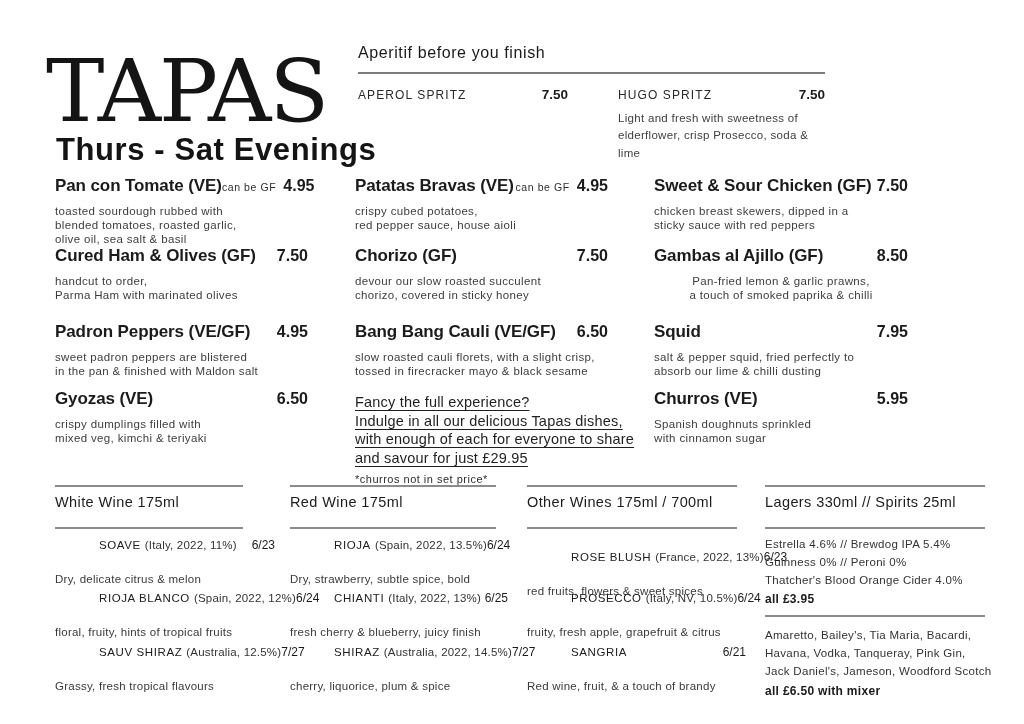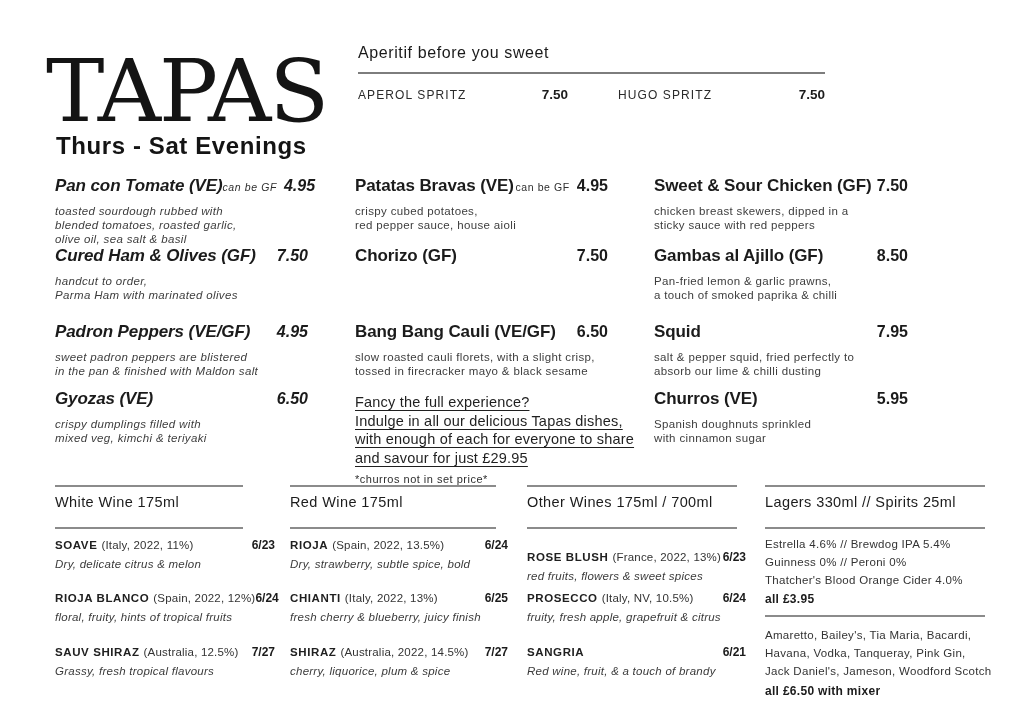--- a/index.html
+++ b/index.html
@@ -9,21 +9,21 @@
   }
   .abs{position:absolute;}
 
   
   .logo-title{
     font-family:"DejaVu Serif", serif;font-weight:400;font-size:86px;line-height:1;
     letter-spacing:-2px;color:#141414;transform:scaleX(1.02);transform-origin:left top;
     white-space:nowrap;
   }
   .logo-sub{
-    font-size:24px;font-weight:700;letter-spacing:0.6px;color:#141414;white-space:nowrap;
+    font-size:31px;font-weight:700;letter-spacing:0.6px;color:#141414;white-space:nowrap;
   }
 
   
   .ap{left:358px;top:44px;width:467px;}
   .ap-head{font-size:16px;letter-spacing:0.6px;color:#1a1a1a;}
   .ap-rule{height:1.5px;background:#7d7d7d;margin-top:10px;}
   .ap-row{display:flex;justify-content:space-between;margin-top:13px;}
   .ap-item1{width:210px;}
   .ap-item2{width:207px;}
   .ap-item-head{display:flex;align-items:baseline;}
@@ -49,56 +49,58 @@
     white-space:pre-line;
   }
   .promo-note{font-size:11px;letter-spacing:0.5px;color:#2e2e2e;margin-top:6px;}
 
   
   .wine-col{top:480px;height:244px;}
   .w-rule{position:absolute;left:0;height:1.5px;background:#8b8b8b;}
   .w-head{position:absolute;top:14px;left:0;font-size:14.5px;letter-spacing:0.4px;font-weight:500;color:#1c1c1c;white-space:nowrap;}
   .w-item{position:absolute;left:0;right:0;}
   .w-line{display:flex;align-items:baseline;}
-  .w-name{font-size:11.5px;font-weight:700;letter-spacing:0.6px;color:#202020;white-space:nowrap;}
+  .w-name{font-size:11.5px;font-weight:400;letter-spacing:0.6px;color:#202020;white-space:nowrap;margin-left:44px;}
   .w-detail{font-size:11.5px;color:#333333;letter-spacing:0.2px;margin-left:4px;white-space:nowrap;}
-  .w-price{font-size:12px;font-weight:700;margin-left:auto;color:#1b1b1b;}
-  .w-desc{font-size:11.5px;letter-spacing:0.25px;color:#3a3a3a;margin-top:6px;white-space:nowrap;font-style:italic;}
+  .w-price{font-size:12px;font-weight:400;margin-left:auto;color:#1b1b1b;}
+  .w-desc{font-size:11.5px;letter-spacing:0.25px;color:#3a3a3a;margin-top:21px;white-space:nowrap;}
 
   .lg-line{position:absolute;left:0;font-size:11.5px;letter-spacing:0.3px;color:#333333;white-space:nowrap;}
   .lg-bold{font-weight:700;font-size:12px;color:#1b1b1b;}
 </style>
 </head>
 <body>
 
 <div class="abs" style="left:46px;top:48px;">
   <div class="logo-title">TAPAS</div>
 </div>
 <div class="abs logo-sub" style="left:56px;top:132px;">Thurs - Sat Evenings</div>
 
 <div class="abs ap">
-  <div class="ap-head">Aperitif before you sweet</div>
+  <div class="ap-head">Aperitif before you finish</div>
   <div class="ap-rule"></div>
   <div class="ap-row">
     <div class="ap-item1">
       <div class="ap-item-head">
         <span class="ap-name">APEROL SPRITZ</span>
         <span class="ap-price">7.50</span>
       </div>
     </div>
     <div class="ap-item2">
       <div class="ap-item-head">
         <span class="ap-name">HUGO SPRITZ</span>
         <span class="ap-price">7.50</span>
       </div>
-    </div>
-  </div>
-</div>
-
-<div class="abs food-col" style="left:55px;width:253px;font-style:italic;">
+      <div class="ap-desc">Light and fresh with sweetness of
+elderflower, crisp Prosecco, soda &amp; lime</div>
+    </div>
+  </div>
+</div>
+
+<div class="abs food-col" style="left:55px;width:253px;">
   <div class="food-item" style="top:176px;">
     <div class="dish-head">
       <span class="dish-name">Pan con Tomate (VE)</span>
       <span class="dish-note">can be GF</span>
       <span class="dish-price">4.95</span>
     </div>
     <div class="dish-desc">toasted sourdough rubbed with
 blended tomatoes, roasted garlic,
 olive oil, sea salt &amp; basil</div>
   </div>
@@ -136,20 +138,22 @@
       <span class="dish-price">4.95</span>
     </div>
     <div class="dish-desc">crispy cubed potatoes,
 red pepper sauce, house aioli</div>
   </div>
   <div class="food-item" style="top:246px;">
     <div class="dish-head">
       <span class="dish-name">Chorizo (GF)</span>
       <span class="dish-price ml-auto">7.50</span>
     </div>
+    <div class="dish-desc">devour our slow roasted succulent
+chorizo, covered in sticky honey</div>
   </div>
   <div class="food-item" style="top:322px;">
     <div class="dish-head">
       <span class="dish-name">Bang Bang Cauli (VE/GF)</span>
       <span class="dish-price ml-auto">6.50</span>
     </div>
     <div class="dish-desc">slow roasted cauli florets, with a slight crisp,
 tossed in firecracker mayo &amp; black sesame</div>
   </div>
 </div>
@@ -164,21 +168,21 @@
 
 <div class="abs food-col" style="left:654px;width:254px;">
   <div class="food-item" style="top:176px;">
     <div class="dish-head">
       <span class="dish-name">Sweet &amp; Sour Chicken (GF)</span>
       <span class="dish-price ml-auto">7.50</span>
     </div>
     <div class="dish-desc">chicken breast skewers, dipped in a
 sticky sauce with red peppers</div>
   </div>
-  <div class="food-item" style="top:246px;">
+  <div class="food-item" style="top:246px;text-align:center;">
     <div class="dish-head">
       <span class="dish-name">Gambas al Ajillo (GF)</span>
       <span class="dish-price ml-auto">8.50</span>
     </div>
     <div class="dish-desc">Pan-fried lemon &amp; garlic prawns,
 a touch of smoked paprika &amp; chilli</div>
   </div>
   <div class="food-item" style="top:322px;">
     <div class="dish-head">
       <span class="dish-name">Squid</span>

